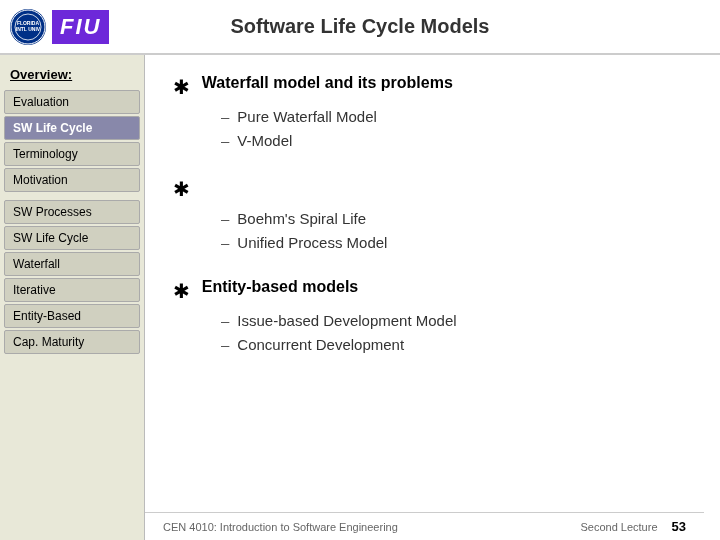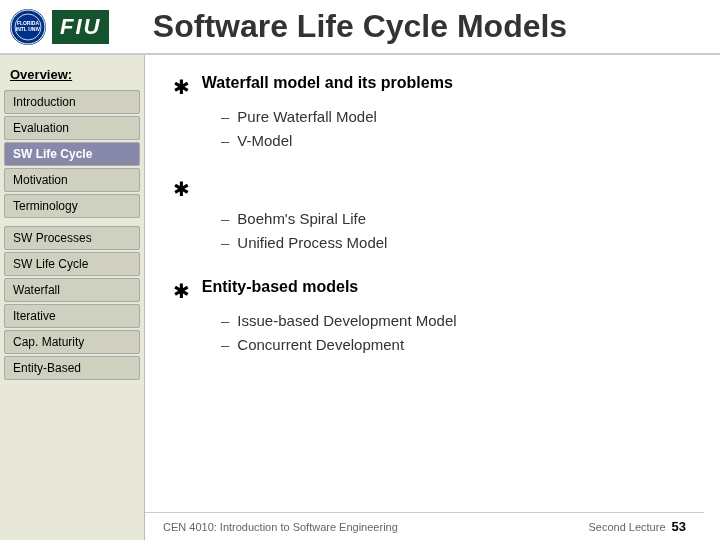--- a/index.html
+++ b/index.html
@@ -25,21 +25,21 @@
     }
     #header .logo {
       position: absolute;
       left: 10px;
       top: 50%;
       transform: translateY(-50%);
       display: flex;
       align-items: center;
     }
     .logo-box {
-      background: #14532d;
+      background: #6d28d9;
       color: #fff;
       font-weight: bold;
       font-size: 22px;
       padding: 4px 8px;
       letter-spacing: 2px;
       font-style: italic;
     }
     .logo-seal {
       width: 36px;
       height: 36px;
@@ -48,21 +48,21 @@
       margin-right: 6px;
       display: flex;
       align-items: center;
       justify-content: center;
       color: #fff;
       font-size: 8px;
       text-align: center;
       font-weight: bold;
     }
     #header h1 {
-      font-size: 32px;
+      font-size: 20px;
       color: #333;
       font-weight: bold;
     }
 
     
     #layout {
       display: flex;
       height: calc(540px - 55px);
       border-radius: 11px;
     }
@@ -167,21 +167,21 @@
     }
     .footer-left {
       font-size: 11px;
       color: #666;
     }
     .footer-right {
       font-size: 11px;
       color: #666;
       display: flex;
       align-items: center;
-      gap: 6px;
+      gap: 14px;
     }
     .footer-page {
       font-size: 13px;
       font-weight: bold;
       color: #000;
     }
   </style>
 </head>
 <body>
 
@@ -197,32 +197,31 @@
     </div>
     <div class="logo-box">FIU</div>
   </div>
   <h1>Software Life Cycle Models</h1>
 </div>
 
 <div id="layout">
 
   <div id="sidebar">
     <div class="sidebar-section-title">Overview:</div>
-    <div class="sidebar-item">Introduction</div>
     <div class="sidebar-item">Evaluation</div>
     <div class="sidebar-item active">SW Life Cycle</div>
+    <div class="sidebar-item">Terminology</div>
     <div class="sidebar-item">Motivation</div>
-    <div class="sidebar-item">Terminology</div>
     <div class="sidebar-spacer"></div>
     <div class="sidebar-item">SW Processes</div>
     <div class="sidebar-item">SW Life Cycle</div>
     <div class="sidebar-item">Waterfall</div>
     <div class="sidebar-item">Iterative</div>
+    <div class="sidebar-item">Entity-Based</div>
     <div class="sidebar-item">Cap. Maturity</div>
-    <div class="sidebar-item">Entity-Based</div>
   </div>
 
   <div id="main">
 
     <div class="bullet-section">
       <div class="bullet-row">
         <span class="bullet-star">✱</span>
         <span class="bullet-title">Waterfall model and its problems</span>
       </div>
       <div class="sub-items">

